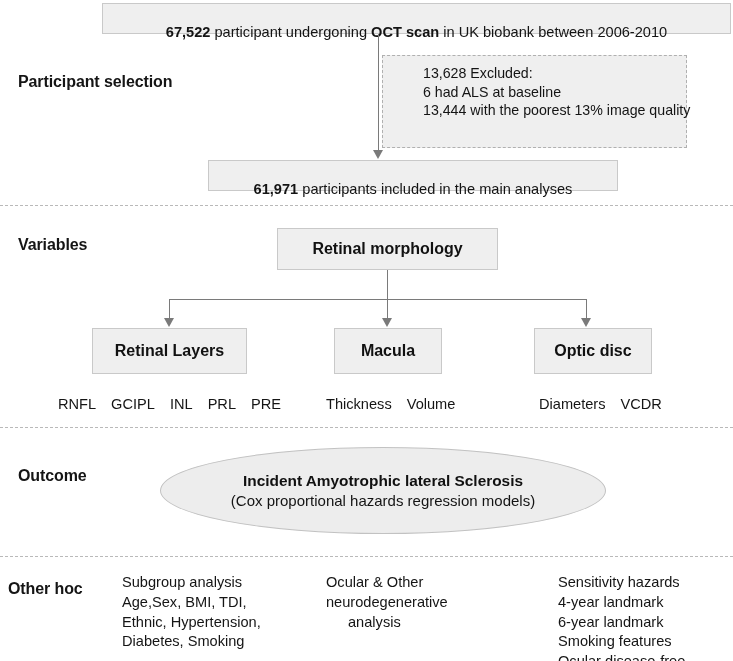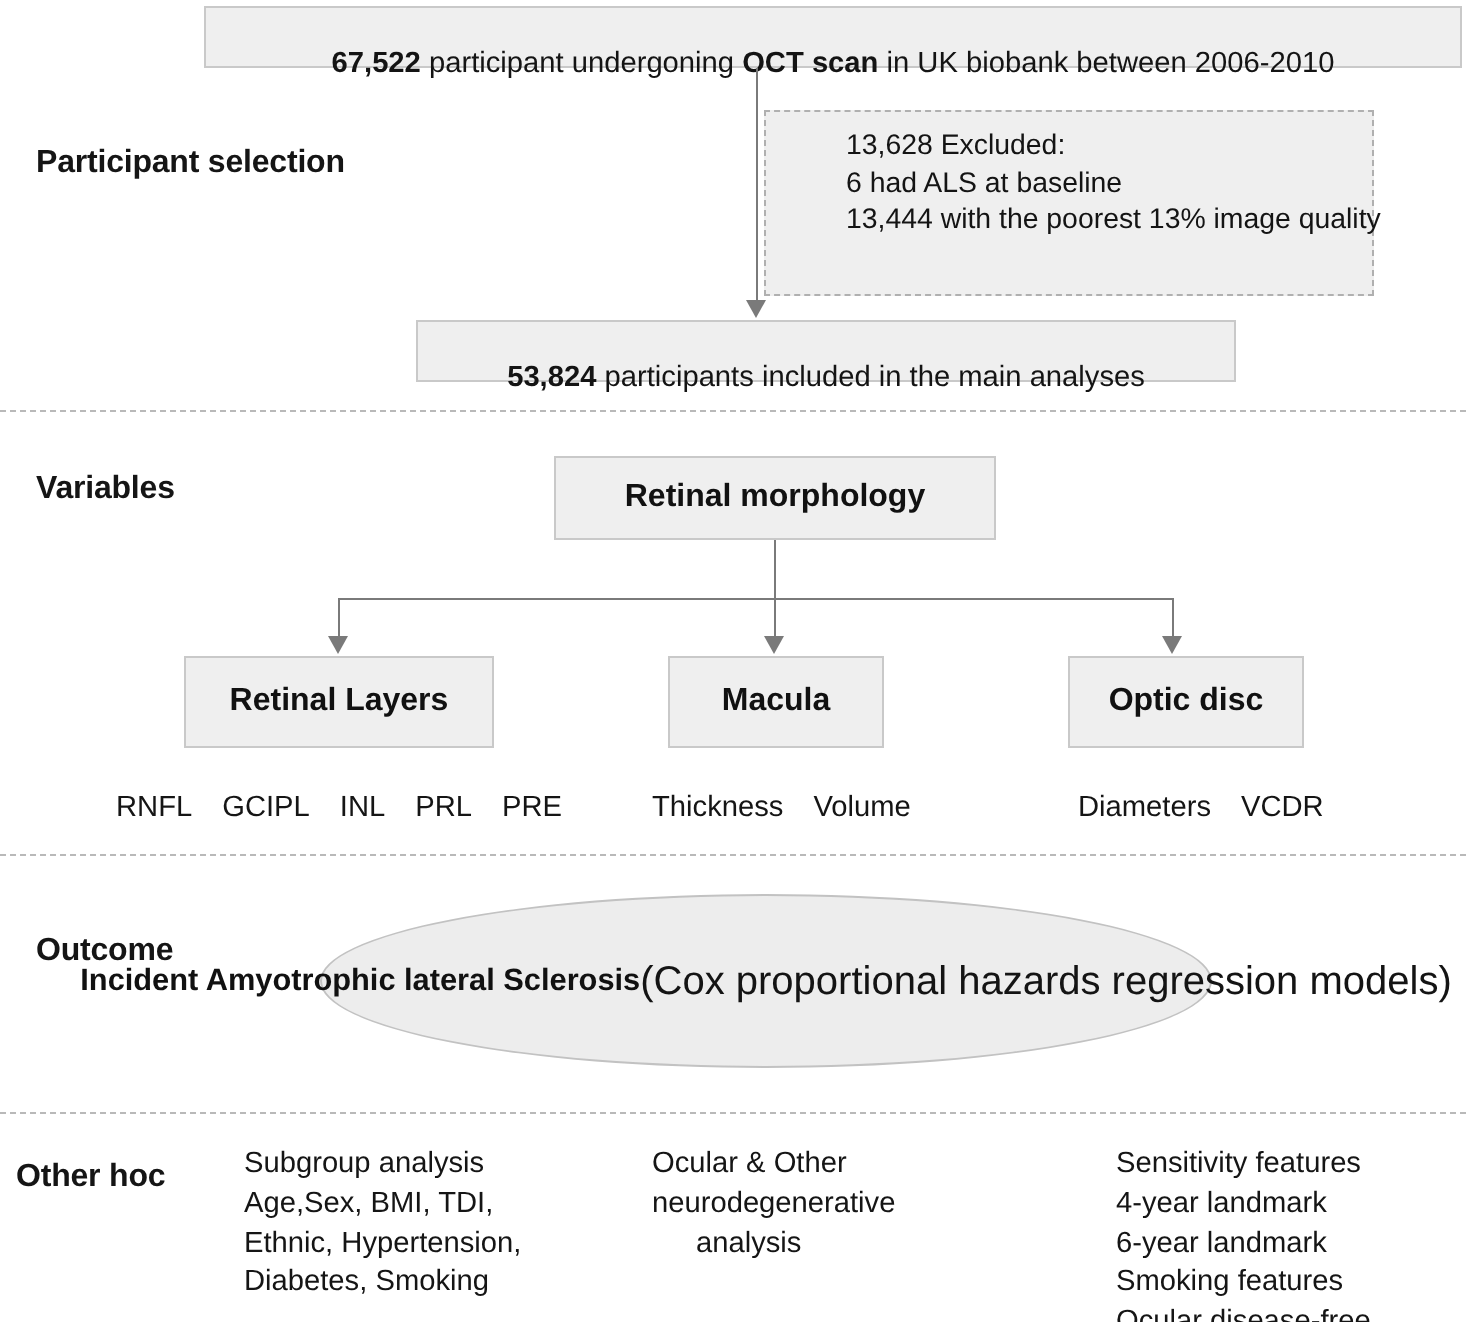--- a/index.html
+++ b/index.html
@@ -93,32 +93,32 @@
   .sub-labels span { margin-right: 15px; }
   .sub-labels span:last-child { margin-right: 0; }
 
   
   .ellipse {
     box-sizing: border-box;
     background: #ededed;
     border: 1px solid #c2c2c2;
     border-radius: 50%;
     display: flex;
-    flex-direction: row;
+    flex-direction: column;
     align-items: center;
     justify-content: center;
   }
   .ellipse .l1 {
     font-weight: bold;
     font-size: 15.4px;
     color: #111111;
     white-space: nowrap;
   }
   .ellipse .l2 {
-    font-size: 20px;
+    font-size: 15px;
     color: #141414;
     white-space: nowrap;
     margin-top: 2px;
   }
 
   
   .posthoc-col { font-size: 14.6px; line-height: 19.8px; color: #151515; }
   .posthoc-col div { white-space: nowrap; }
   .indent { padding-left: 22px; }
 </style>
@@ -139,21 +139,21 @@
   <div class="abs arrowhead" style="left:372.7px; top:150px;"></div>
 
   <div class="abs dashed-box" style="left:382px; top:55px; width:305px; height:93px;padding-left:40px;">
     <div class="line">13,628 Excluded:</div>
     <div class="line">6 had ALS at baseline</div>
     <div class="line">13,444 with the poorest 13% image quality</div>
   </div>
 
   <div class="abs box" style="left:208px; top:160px; width:410px; height:31px;">
     <div class="box-text">
-      <b>53,824</b><span> participants included in the main analyses</span>
+      <b>61,971</b><span> participants included in the main analyses</span>
     </div>
   </div>
 
   <div class="abs separator" style="left:0px; top:205px; width:733px;"></div>
 
   <div class="abs row-label" style="left:18px; top:236px;">Variables</div>
 
   <div class="abs box" style="left:277px; top:228px; width:221px; height:42px;">
     <div class="box-strong">Retinal morphology</div>
   </div>
@@ -221,20 +221,20 @@
     <div>Diabetes, Smoking</div>
   </div>
 
   <div class="abs posthoc-col" style="left:326px; top:573px;">
     <div>Ocular &amp; Other</div>
     <div>neurodegenerative</div>
     <div class="indent">analysis</div>
   </div>
 
   <div class="abs posthoc-col" style="left:558px; top:573px;">
-    <div>Sensitivity features</div>
+    <div>Sensitivity hazards</div>
     <div>4-year landmark</div>
     <div>6-year landmark</div>
     <div>Smoking features</div>
     <div>Ocular disease-free</div>
   </div>
 
 </div>
 
 </body></html>

